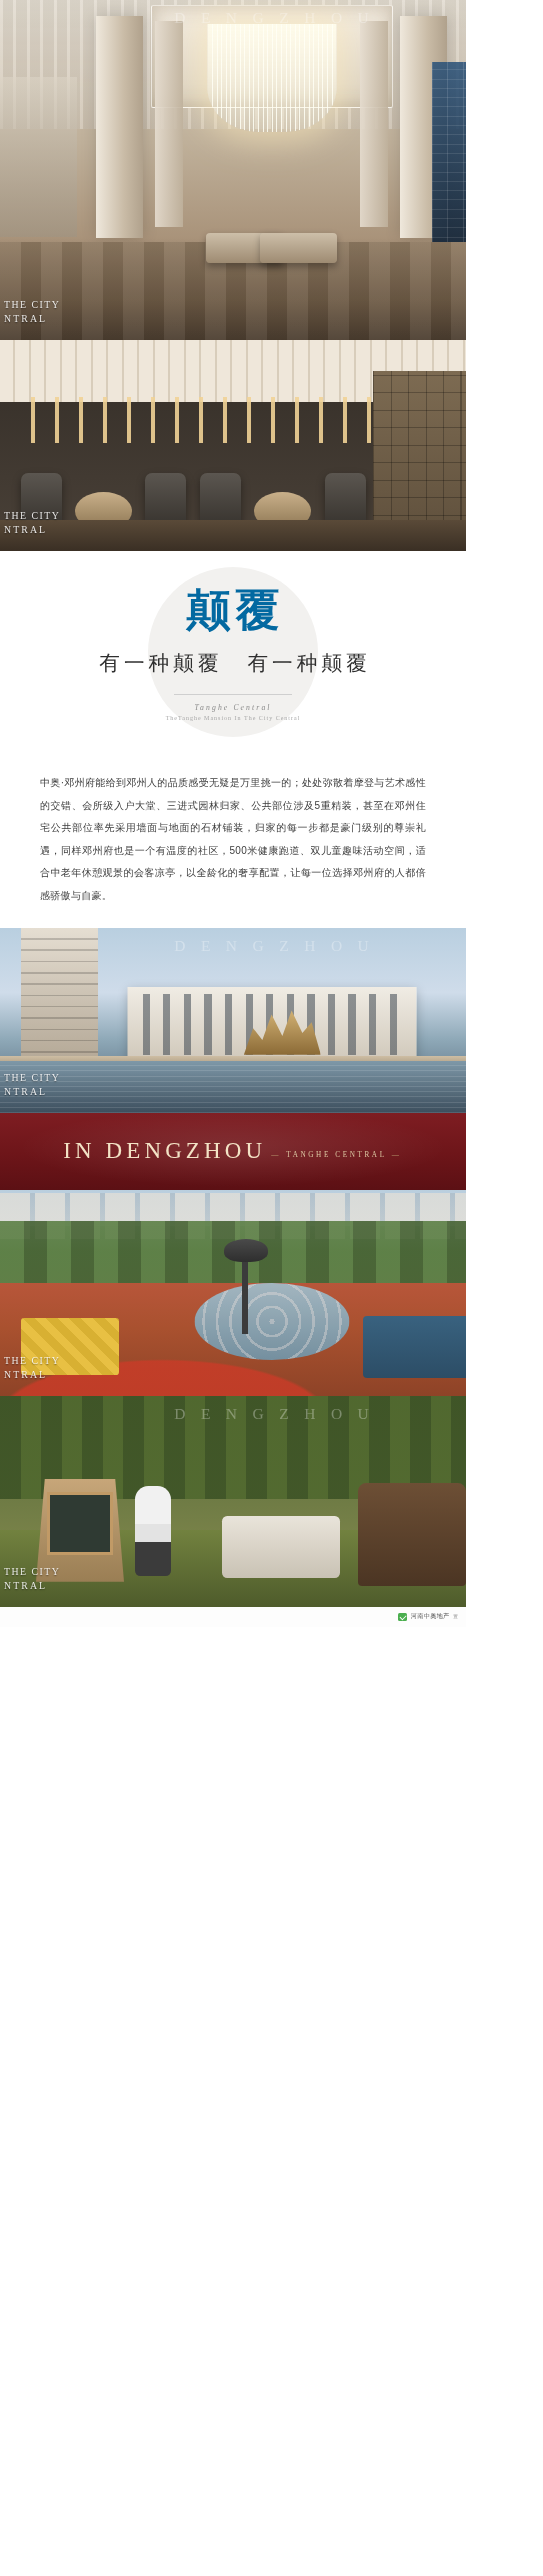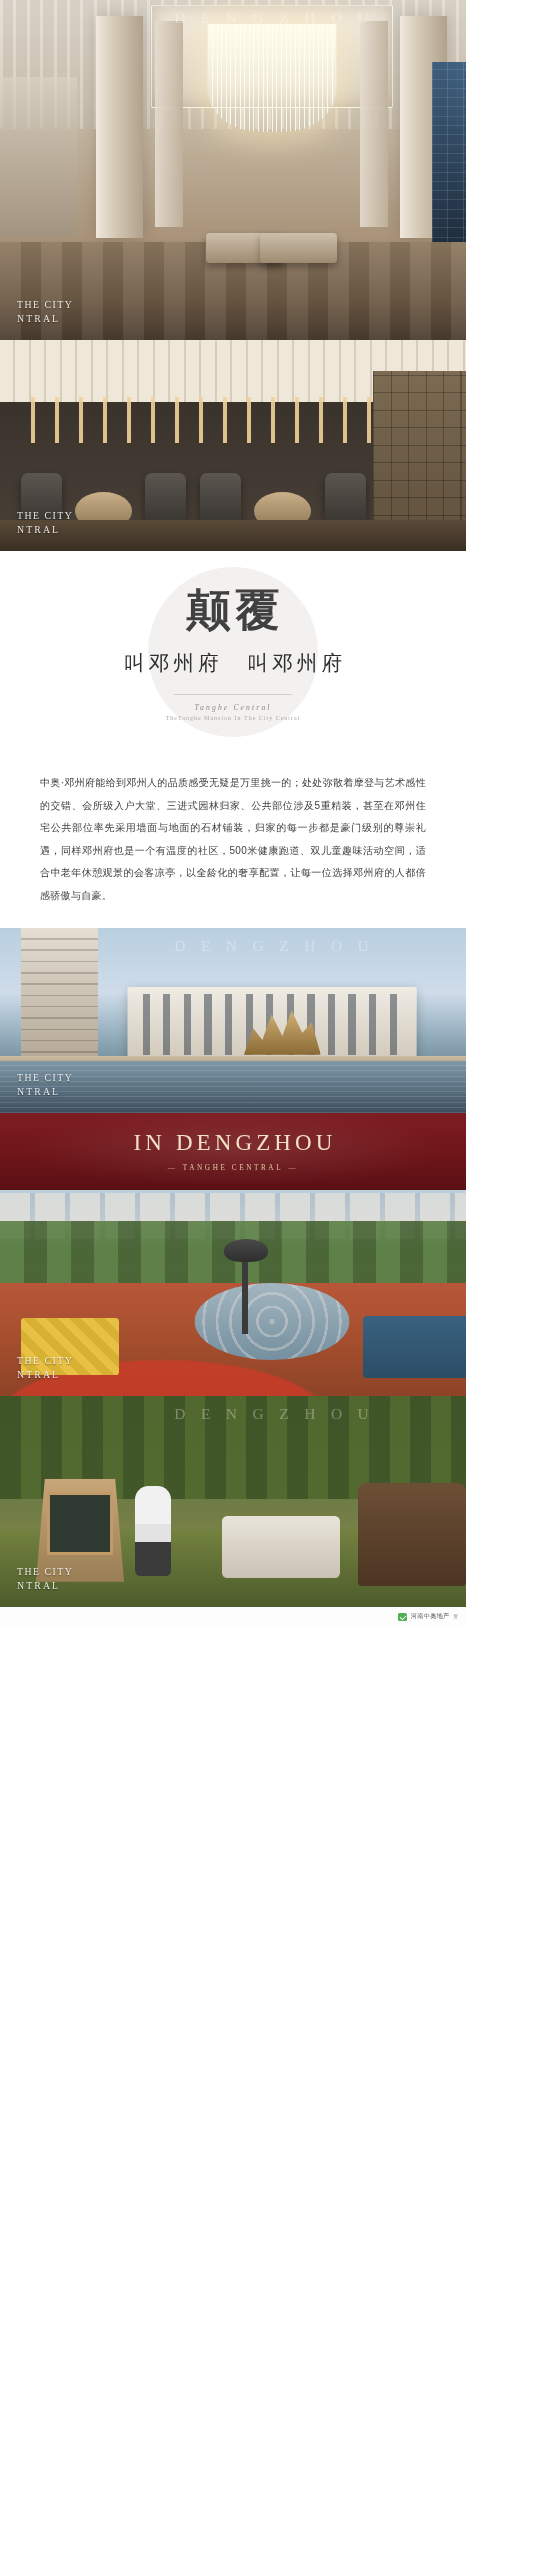--- a/index.html
+++ b/index.html
@@ -16,21 +16,21 @@
   }
 
   
   .imgblock {
     position: relative;
     width: 543px;
     overflow: hidden;
   }
   .imgblock .wm {
     position: absolute;
-    left: 17px;
+    left: 4px;
     bottom: 13.4px;
     color: rgba(255,255,255,0.88);
     font-family: "Liberation Serif", serif;
     letter-spacing: 1.5px;
     line-height: 1.45;
     font-size: 9.8px;
     text-shadow: 0 0.5px 1.5px rgba(0,0,0,0.45);
     z-index: 5;
   }
   .imgblock .wm .l2 { letter-spacing: 2.1px; }
@@ -193,21 +193,21 @@
   .headline .circle {
     position:absolute; top: 15.5px; left: 50%; transform: translateX(-50%);
     width: 170px; height: 170px; border-radius: 50%;
     background: #f2f1ef;
     z-index: 0;
   }
   .headline .big {
     position: relative; z-index: 2;
     font-family: "Liberation Serif", serif;
     font-size: 44px;
-    color: #404040;
+    color: #0369a1;
     letter-spacing: 5.2px;
     line-height: 1.1;
     font-weight: 700;
     text-indent: 5.2px;
   }
   .headline .sub {
     position: relative; z-index: 2;
     margin-top: 13.4px;
     font-family: "Liberation Serif", serif;
     font-size: 20.6px;
@@ -272,21 +272,21 @@
     position:absolute; bottom:43px; left:0; right:0; height:13.4px;
     background: linear-gradient(180deg,#cdbda3,#9c8c74);
   }
 
   
   .banner {
     height: 77px;
     background:
       radial-gradient(ellipse at 50% 45%, rgba(255,255,255,.10), rgba(0,0,0,0) 65%),
       linear-gradient(180deg,#7e1d22 0%, #6d1519 55%, #5c1014 100%);
-    display:flex; flex-direction: column;
+    display:flex; flex-direction: row;
     align-items:center; justify-content:center;
     position: relative;
   }
   .banner .btitle {
     font-family: "Liberation Serif", serif;
     font-size: 23px;
     color: #f3e3c6;
     letter-spacing: 4.1px;
     text-indent: 4.1px;
   }
@@ -446,21 +446,21 @@
     <div class="wm">
       <div class="l1">THE CITY</div>
       <div class="l2">NTRAL</div>
     </div>
     <div class="corner">示意图</div>
   </div>
 
   <div class="headline">
     <div class="circle"></div>
     <div class="big">颠覆</div>
-    <div class="sub">叫邓州府　叫邓州府</div>
+    <div class="sub">有一种颠覆　有一种颠覆</div>
     <div class="rule"></div>
     <div class="en1">Tanghe Central</div>
     <div class="en2">TheTanghe Mansion In The City Central</div>
   </div>
 
   <div class="para">
     <p>中奥·邓州府能给到邓州人的品质感受无疑是万里挑一的；处处弥散着摩登与艺术感性的交错、会所级入户大堂、三进式园林归家、公共部位涉及5重精装，甚至在邓州住宅公共部位率先采用墙面与地面的石材铺装，归家的每一步都是豪门级别的尊崇礼遇，同样邓州府也是一个有温度的社区，500米健康跑道、双儿童趣味活动空间，适合中老年休憩观景的会客凉亭，以全龄化的奢享配置，让每一位选择邓州府的人都倍感骄傲与自豪。</p>
   </div>
 
   <div class="imgblock plaza">

